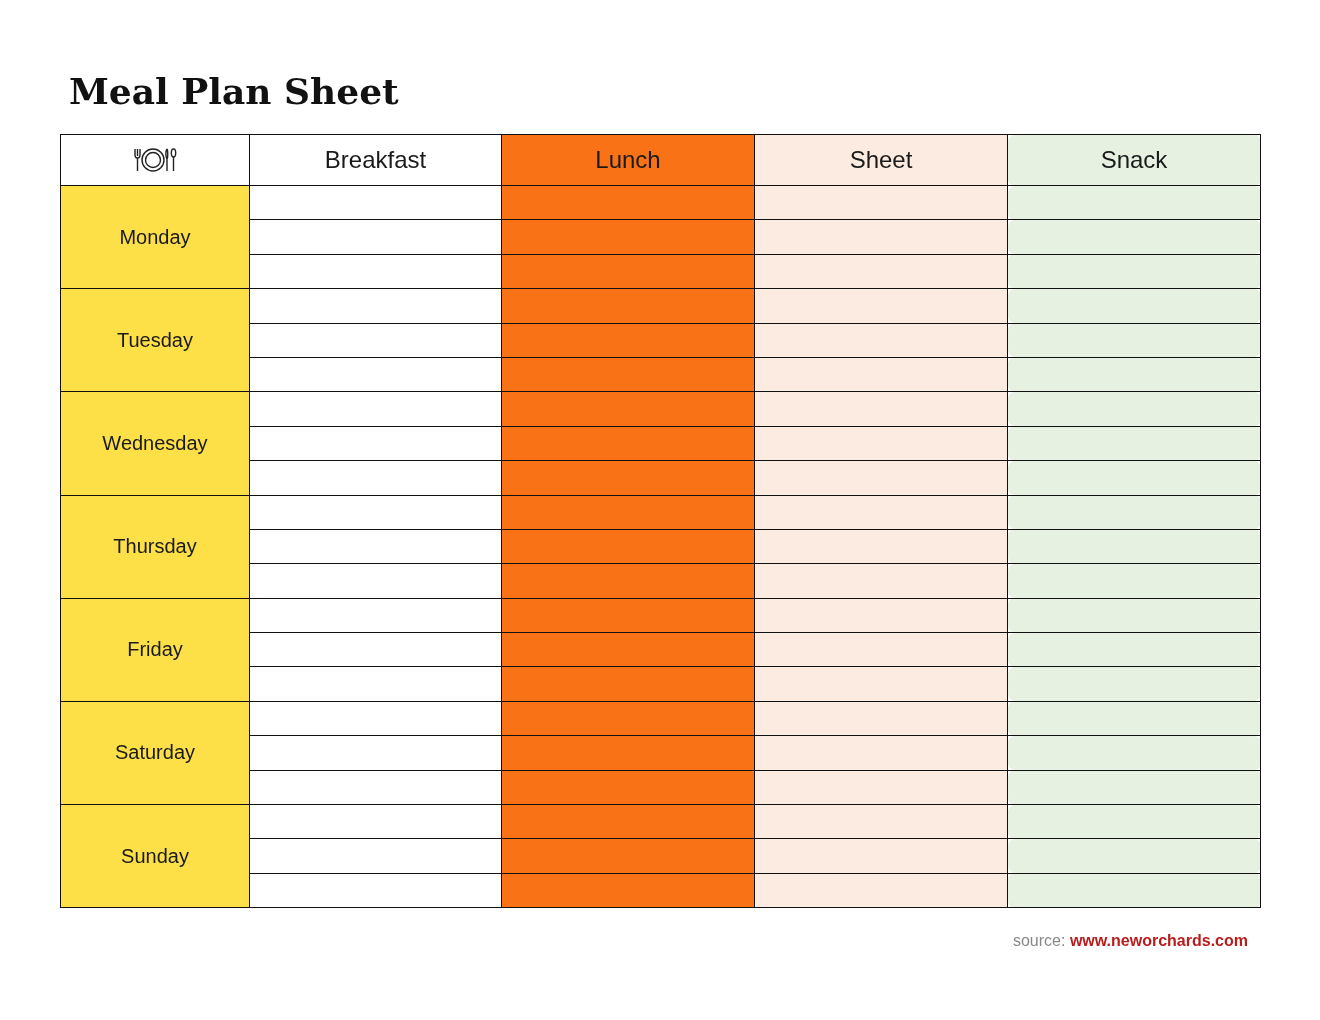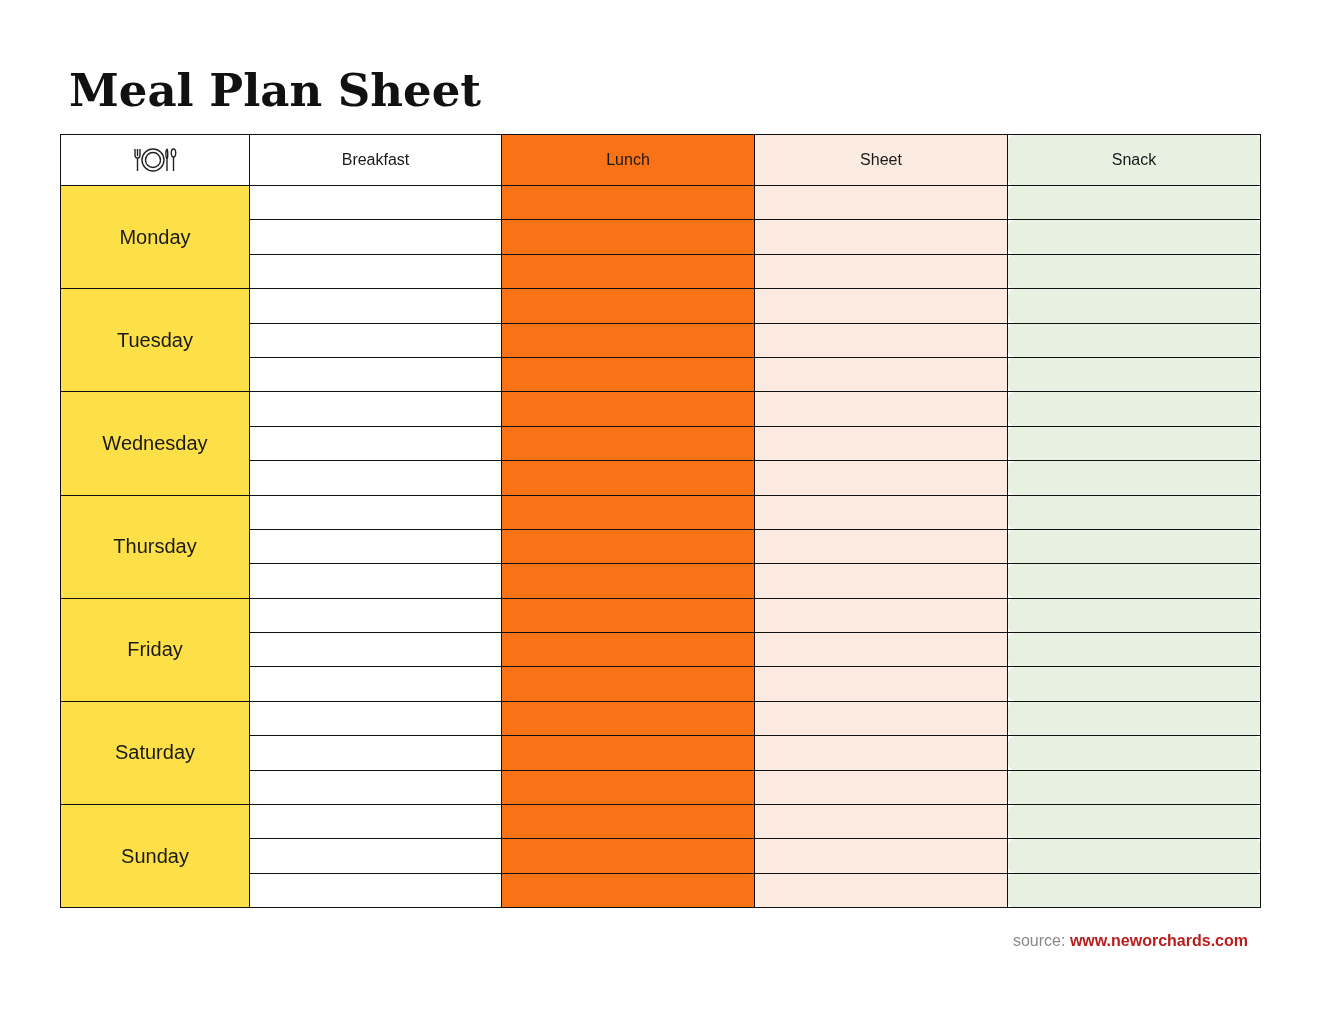--- a/index.html
+++ b/index.html
@@ -1,31 +1,31 @@
 <!DOCTYPE html>
 <html><head>
 <meta charset="utf-8">
 <style>
   html, body { margin: 0; padding: 0; background: #ffffff; }
   body { width: 1320px; height: 1020px; position: relative; overflow: hidden; font-family: "Liberation Sans", sans-serif; }
   .title {
     position: absolute; left: 69px; top: 60px;
-    font-family: "DejaVu Serif", serif; font-weight: bold; font-size: 45px;
+    font-family: "DejaVu Serif", serif; font-weight: bold; font-size: 36px;
     color: #111; letter-spacing: 0px; line-height: 62px;
   }
   table.plan {
     position: absolute; left: 60px; top: 134px;
     border-collapse: collapse; table-layout: fixed;
     width: 1200px;
   }
   table.plan td, table.plan th {
     border: 1px solid #111; padding: 0; text-align: center; vertical-align: middle;
     font-weight: normal; color: #1a1a1a;
   }
-  table.plan th { height: 50px; font-size: 16px; }
+  table.plan th { height: 50px; font-size: 24px; }
   table.plan td { height: 33.4px; }
   td.day { font-size: 20px; background: #fde047; }
   .c-b { background: #ffffff; }
   .c-l { background: #f97316; }
   .c-d { background: #fbebe1; }
   .c-s { background: #e6f1e2; border-radius: 7px; }
   .icon-cell svg { display: block; margin: 0 auto; }
   .source {
     position: absolute; right: 72px; top: 932px; font-size: 16px; color: #888;
   }

